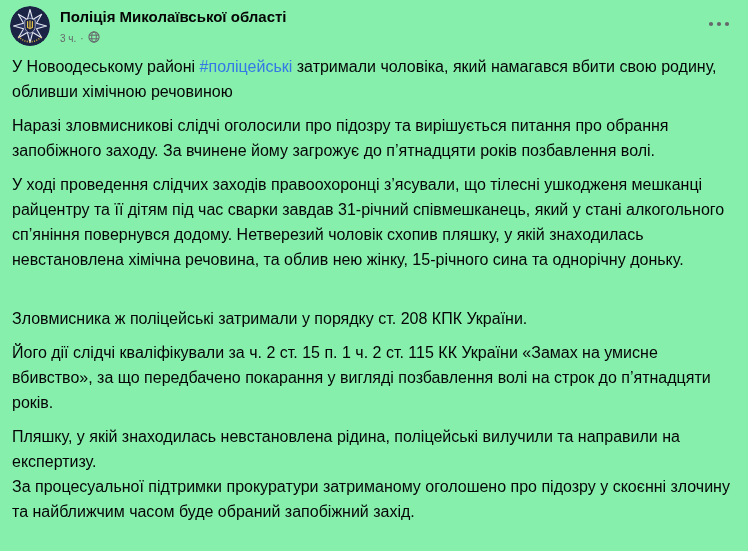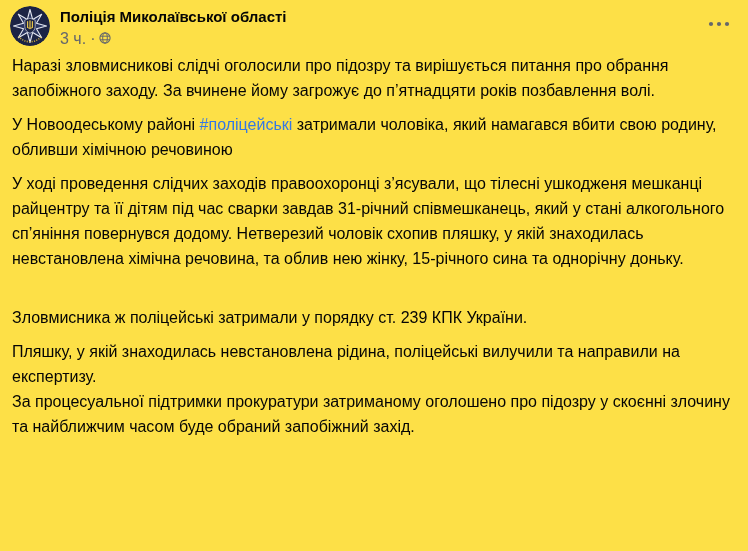--- a/index.html
+++ b/index.html
@@ -4,21 +4,21 @@
 <style>
   * { box-sizing: border-box; }
   html, body { margin: 0; padding: 0; background: #ffffff; }
   body {
     font-family: "Liberation Sans", "DejaVu Sans", sans-serif;
     color: #050505;
   }
   .post {
     width: 748px;
     height: 551px;
-    background: #fde047;
+    background: #86efac;
     overflow: hidden;
     position: relative;
   }
   .post-header {
     display: flex;
     align-items: flex-start;
     padding: 6px 14px 0 10px;
   }
   .avatar {
     width: 40px;
@@ -40,21 +40,21 @@
     font-weight: 700;
     line-height: 20px;
     color: #050505;
     cursor: pointer;
   }
   .meta {
     display: flex;
     align-items: center;
     gap: 4px;
     margin-top: 3px;
-    font-size: 16px;
+    font-size: 10px;
     line-height: 16px;
     color: #65676b;
   }
   .meta .timestamp { cursor: pointer; }
   .meta .sep { color: #65676b; }
   .globe { display: inline-block; margin-top: 1px; }
   .more-btn {
     margin-left: auto;
     padding: 10px 4px 4px 4px;
     cursor: pointer;
@@ -118,27 +118,28 @@
           <circle cx="11" cy="6" r="2.1" fill="#65676b"></circle>
           <circle cx="19" cy="6" r="2.1" fill="#65676b"></circle>
         </svg>
       </span>
     </div>
 
   </div>
 
   <div class="post-body">
 
+    <p><span>У Новоодеському районі </span><a class="hashtag">#поліцейські</a><span> затримали чоловіка, який намагався вбити свою родину, обливши хімічною речовиною</span></p>
+
     <p>Наразі зловмисникові слідчі оголосили про підозру та вирішується питання про обрання запобіжного заходу. За вчинене йому загрожує до п’ятнадцяти років позбавлення волі.</p>
-
-    <p><span>У Новоодеському районі </span><a class="hashtag">#поліцейські</a><span> затримали чоловіка, який намагався вбити свою родину, обливши хімічною речовиною</span></p>
 
 
     <p>У ході проведення слідчих заходів правоохоронці з’ясували, що тілесні ушкодженя мешканці райцентру та її дітям під час сварки завдав 31-річний співмешканець, який у стані алкогольного сп’яніння повернувся додому. Нетверезий чоловік схопив пляшку, у якій знаходилась невстановлена хімічна речовина, та облив нею жінку, 15-річного сина та однорічну доньку.</p>
 
-    <p><br><span>Зловмисника ж поліцейські затримали у порядку ст. 239 КПК України.</span></p>
+    <p><br><span>Зловмисника ж поліцейські затримали у порядку ст. 208 КПК України.</span></p>
 
+    <p>Його дії слідчі кваліфікували за ч. 2 ст. 15 п. 1 ч. 2 ст. 115 КК України «Замах на умисне вбивство», за що передбачено покарання у вигляді позбавлення волі на строк до п’ятнадцяти років.</p>
 
     <p><span>Пляшку, у якій знаходилась невстановлена рідина, поліцейські вилучили та направили на експертизу.</span><br><span>За процесуальної підтримки прокуратури затриманому оголошено про підозру у скоєнні злочину та найближчим часом буде обраний запобіжний захід.</span></p>
 
   </div>
 
 </div>
 
 </body></html>

